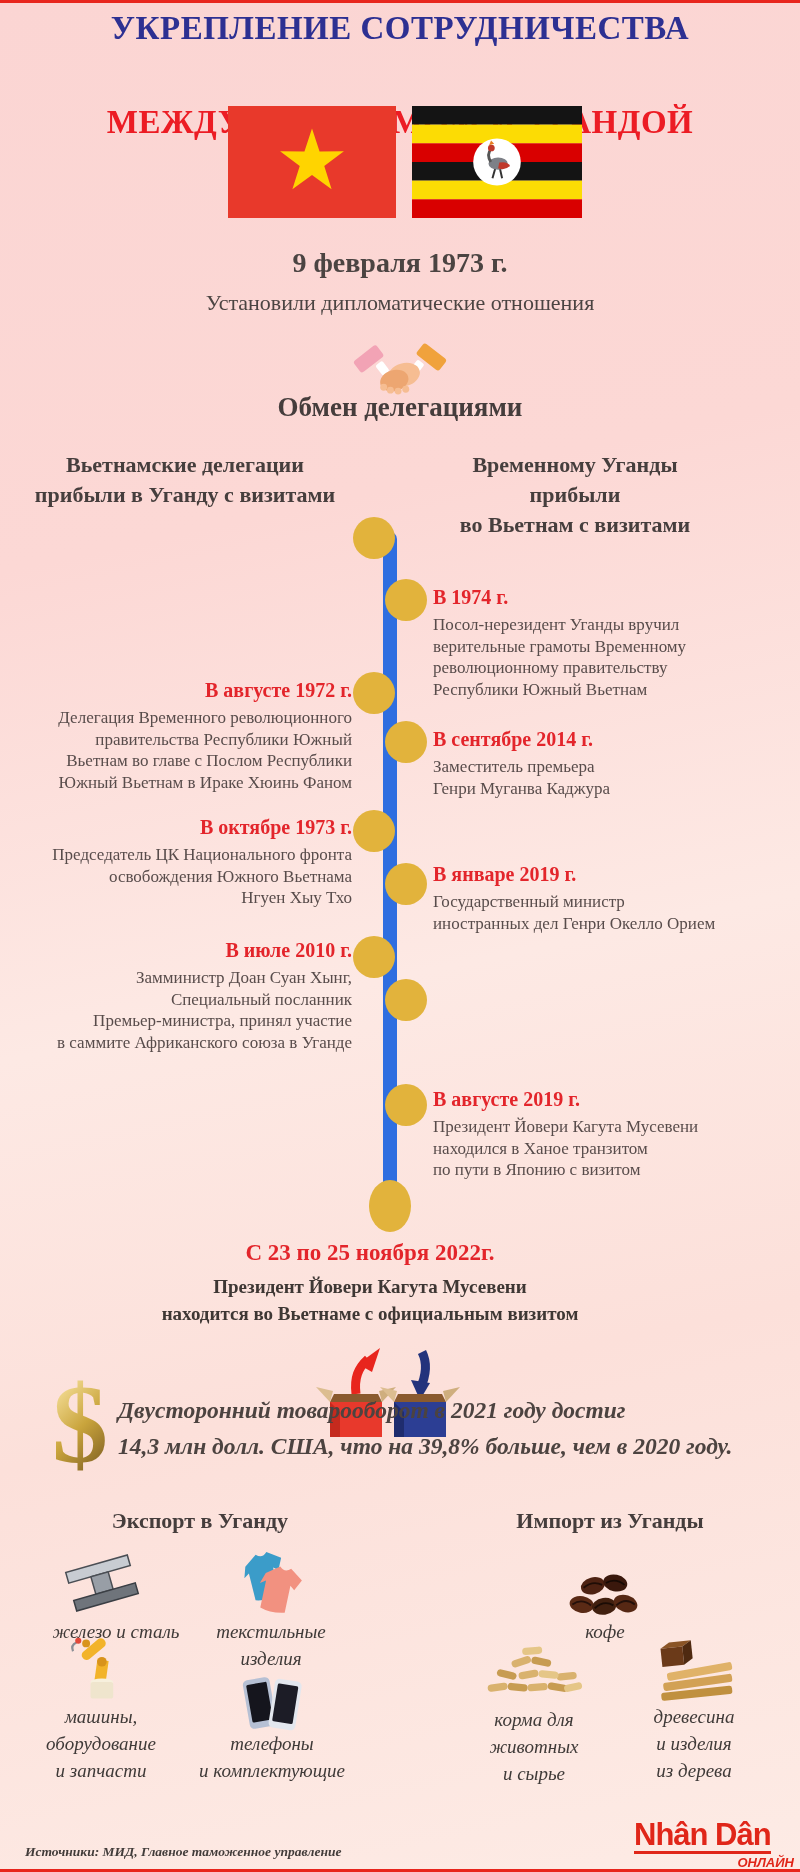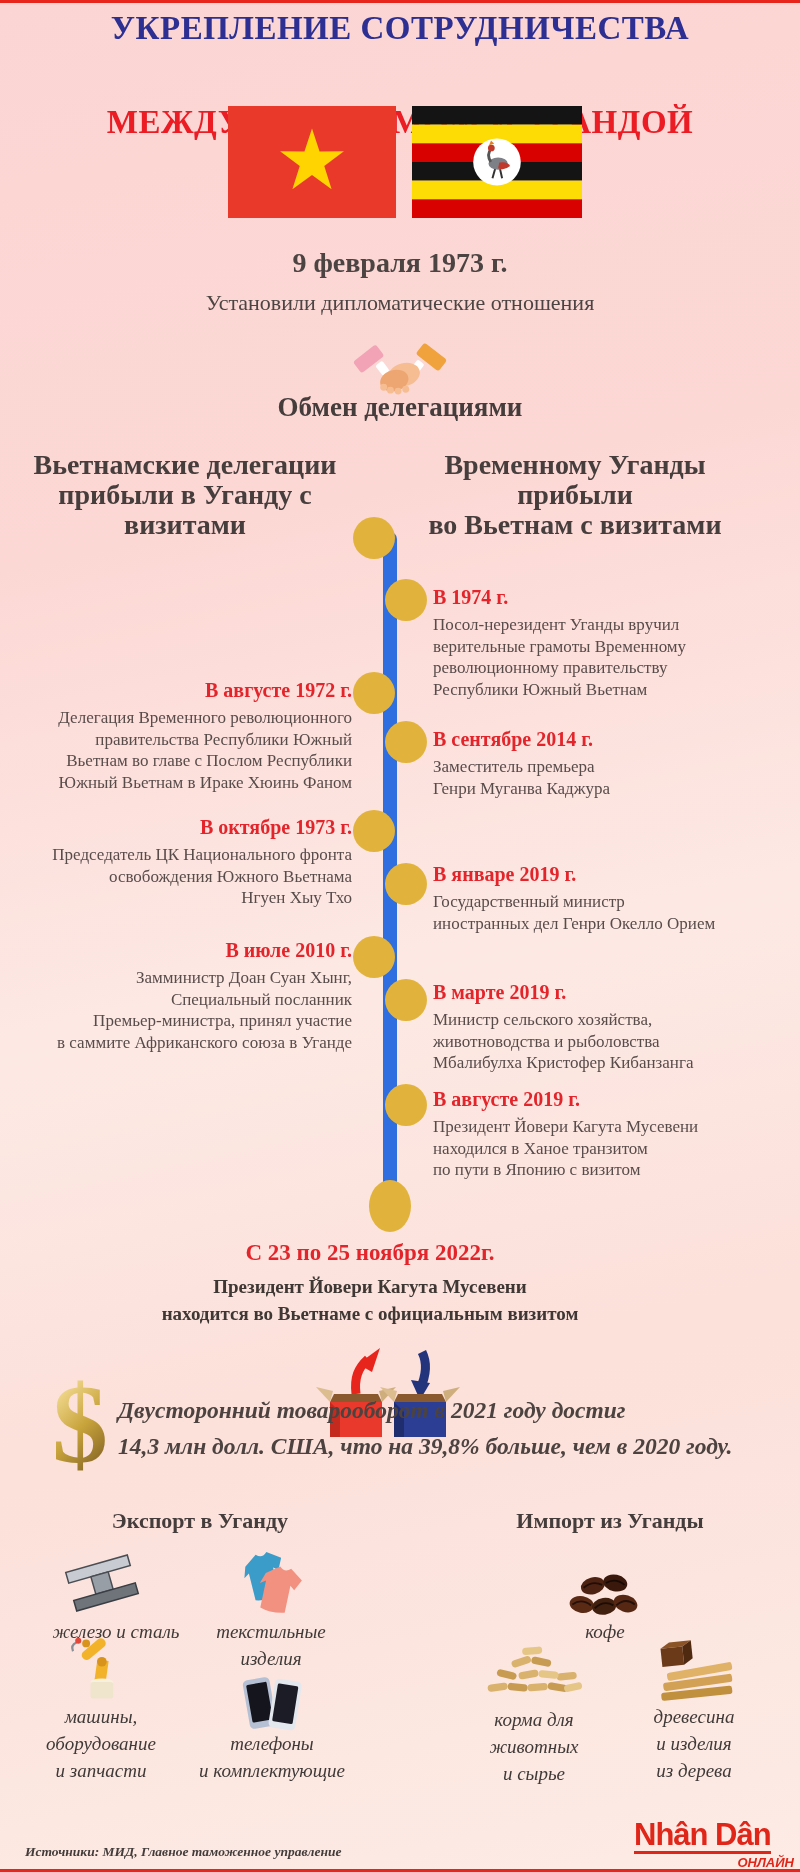--- a/index.html
+++ b/index.html
@@ -13,21 +13,21 @@
     font-size:33px;font-weight:bold;color:#ec1c24;letter-spacing:.5px;margin-top:40px;}
   .flag{position:absolute;top:106px;}
   .flag svg{display:block;}
   .date-head{position:absolute;top:247px;left:0;width:800px;text-align:center;
     font-size:28px;font-weight:bold;color:#4b4442;}
   .date-caption{position:absolute;top:290px;left:0;width:800px;text-align:center;
     font-size:22px;color:#4b4442;}
   .handshake{position:absolute;top:336px;left:352px;width:96px;height:68px;}
   .heading{position:absolute;top:392px;left:0;width:800px;text-align:center;
     font-size:27px;font-weight:bold;color:#453d3c;}
-  .col-title{position:absolute;top:450px;font-size:28px;font-weight:bold;
+  .col-title{position:absolute;top:450px;font-size:22px;font-weight:bold;
     line-height:30px;text-align:center;color:#463e3d;}
   .col-title.left{left:10px;width:350px;}
   .col-title.right{left:425px;width:300px;}
   .tl-line{position:absolute;left:383px;top:532px;width:14px;height:658px;
     background:#2e6ee0;border-radius:7px;}
   .dot{position:absolute;width:42px;height:42px;border-radius:50%;background:#e2b33c;}
   .dot.end{width:42px;height:52px;border-radius:50%;}
   .ev{position:absolute;}
   .ev.left{left:2px;width:350px;text-align:right;}
   .ev.right{left:433px;width:330px;text-align:left;}
@@ -165,26 +165,20 @@
     <div class="ev-text">Государственный министр
 иностранных дел Генри Окелло Орием</div>
   </div>
   <div class="ev left" style="top:938px;">
     <div class="ev-date">В июле 2010 г.</div>
     <div class="ev-text">Замминистр Доан Суан Хынг,
 Специальный посланник
 Премьер-министра, принял участие
 в саммите Африканского союза в Уганде</div>
   </div>
-  <div class="ev right" style="top:980px;">
-    <div class="ev-date">В марте 2019 г.</div>
-    <div class="ev-text">Министр сельского хозяйства,
-животноводства и рыболовства
-Мбалибулха Кристофер Кибанзанга</div>
-  </div>
   <div class="ev right" style="top:1087px;">
     <div class="ev-date">В августе 2019 г.</div>
     <div class="ev-text">Президент Йовери Кагута Мусевени
 находился в Ханое транзитом
 по пути в Японию с визитом</div>
   </div>
 
   <div class="final-ev">
     <div class="fe-date">С 23 по 25 ноября 2022г.</div>
     <div class="fe-line">Президент Йовери Кагута Мусевени</div>

